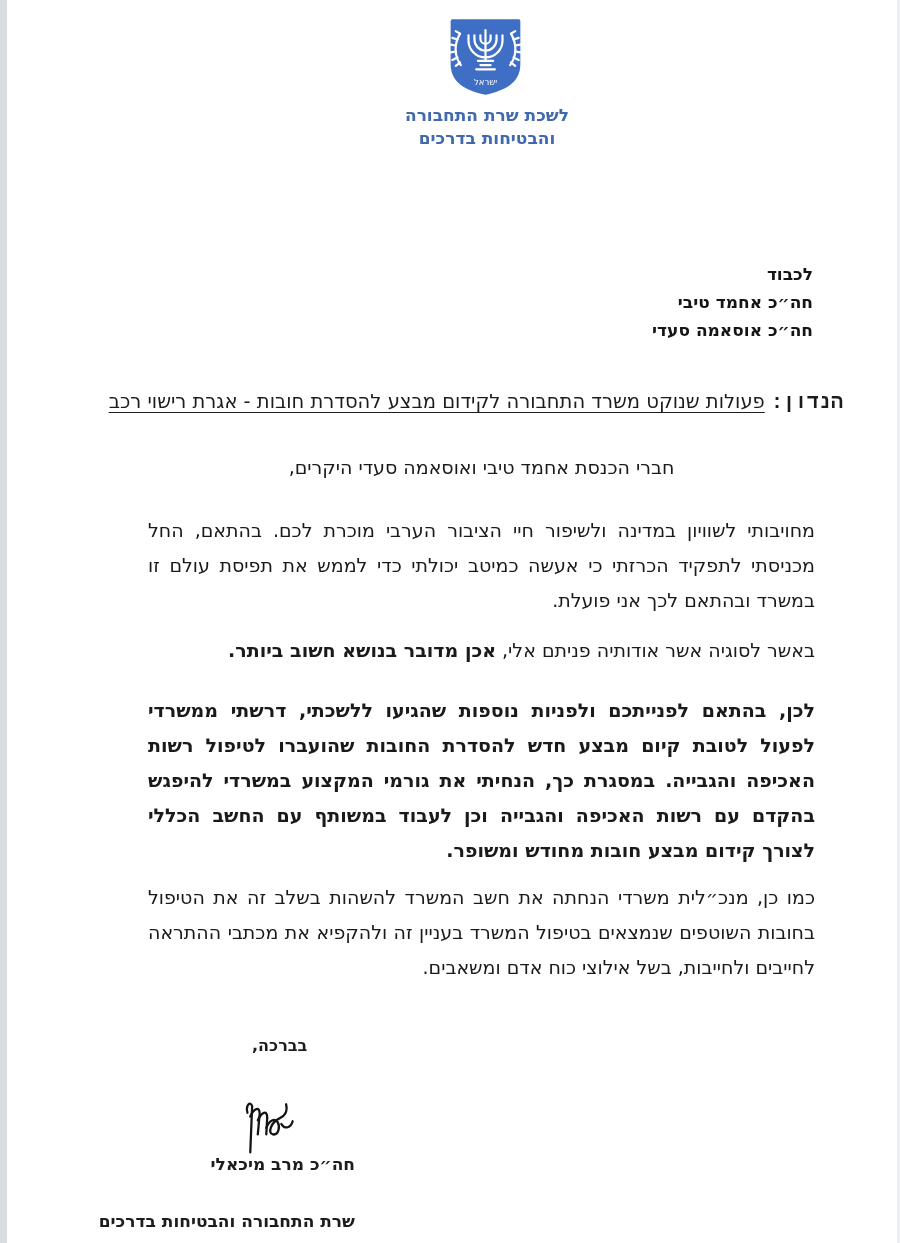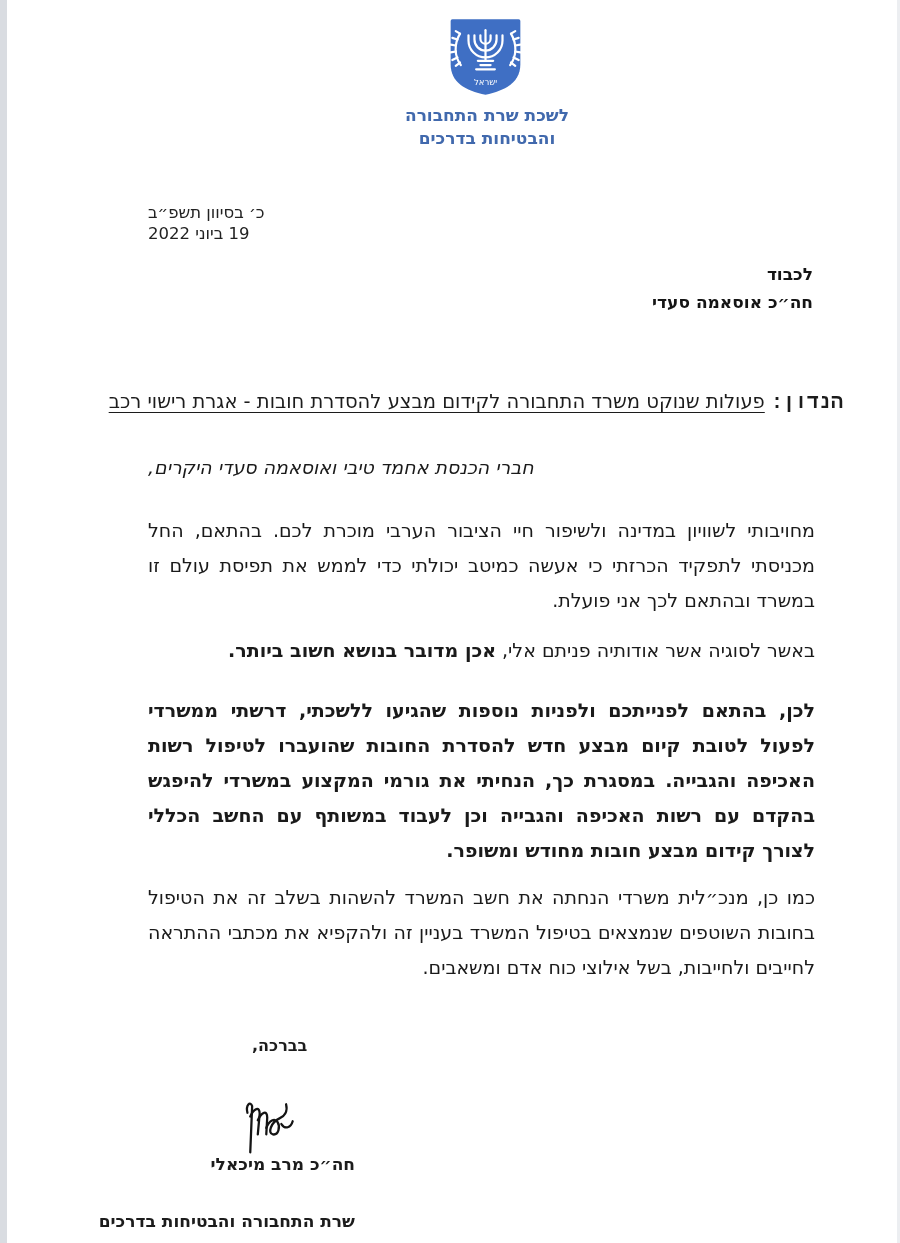--- a/index.html
+++ b/index.html
@@ -52,21 +52,21 @@
   }
   .subject-label { font-weight: bold; font-size: 20px; font-family: Liberation Mono, monospace; }
   .subject-text { text-decoration: underline; text-underline-offset: 4px; }
   .body-text {
     position: absolute; left: 148px; right: 85px; top: 450px;
     direction: rtl; text-align: justify;
     font-size: 19px; line-height: 35px;
     color: #1a1a1a;
   }
   .body-text p { margin: 0; }
-  .greeting { text-align: left; margin-bottom: 28px !important; font-style: italic; }
+  .greeting { text-align: center; margin-bottom: 28px !important; }
   .p1 { margin-bottom: 15px !important; }
   .p2 { margin-bottom: 25px !important; }
   .p3 { margin-bottom: 12px !important; font-weight: bold; }
   .bold { font-weight: bold; }
   .closing {
     position: absolute; left: 252px; top: 1036px;
     direction: rtl; font-size: 16px; font-weight: 600;
   }
   .signature-scribble {
     position: absolute; left: 236px; top: 1092px; width: 70px; height: 66px;
@@ -109,27 +109,24 @@
       </g>
       <text x="50" y="81" text-anchor="middle" font-size="10" fill="#ffffff" font-family="DejaVu Sans, sans-serif">ישראל</text>
     </svg>
   </div>
 
   <div class="letterhead">
     <div>לשכת שרת התחבורה</div>
     <div>והבטיחות בדרכים</div>
   </div>
 
-  <div class="date-block">
-    <div>כ׳ בסיוון תשפ״ב</div>
-    <div>19 ביוני 2022</div>
-  </div>
 
   <div class="recipients">
     <div>לכבוד</div>
+    <div>חה״כ אחמד טיבי</div>
     <div>חה״כ אוסאמה סעדי</div>
   </div>
 
   <div class="subject">
     <span class="subject-label">הנדון:</span>
     <span> </span>
     <span class="subject-text">פעולות שנוקט משרד התחבורה לקידום מבצע להסדרת חובות - אגרת רישוי רכב</span>
   </div>
 
   <div class="body-text">

